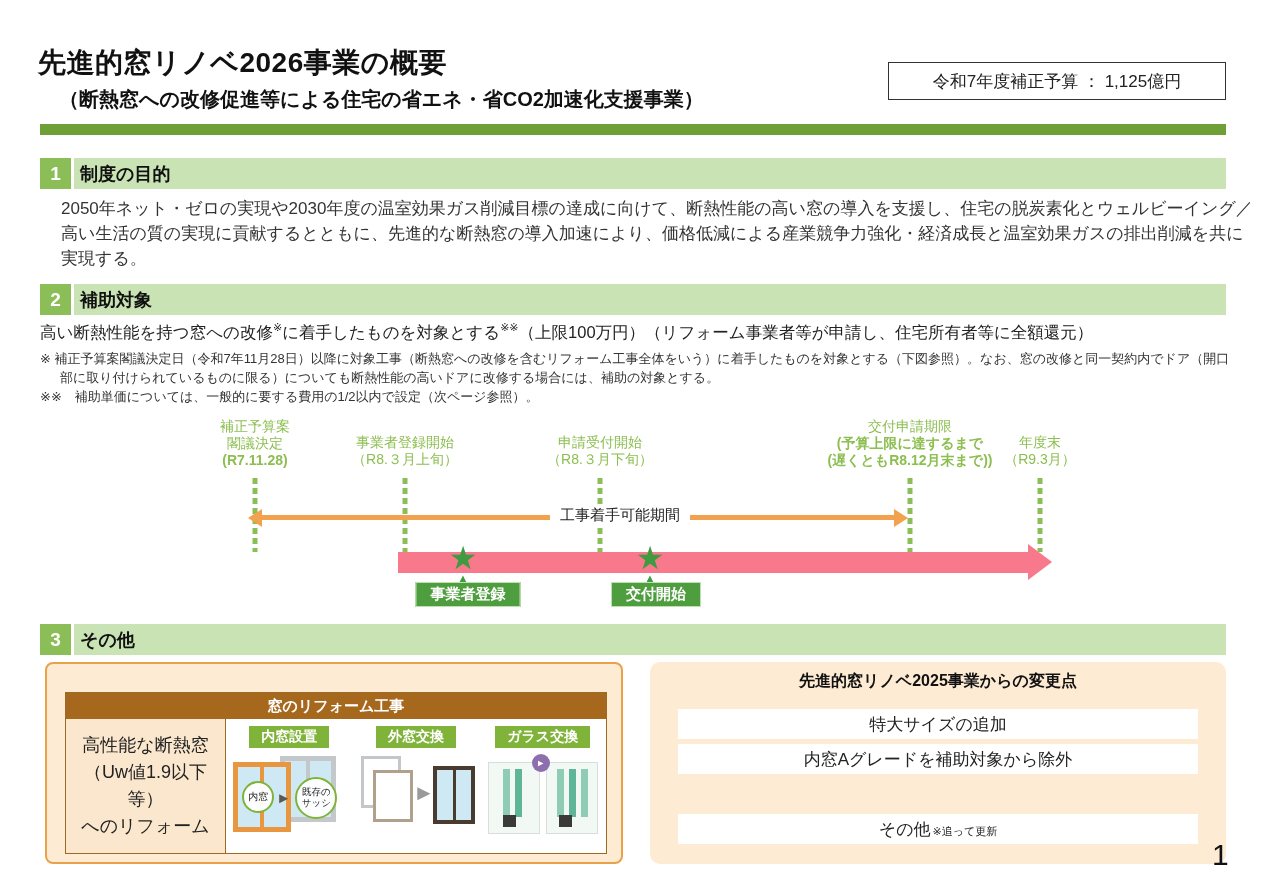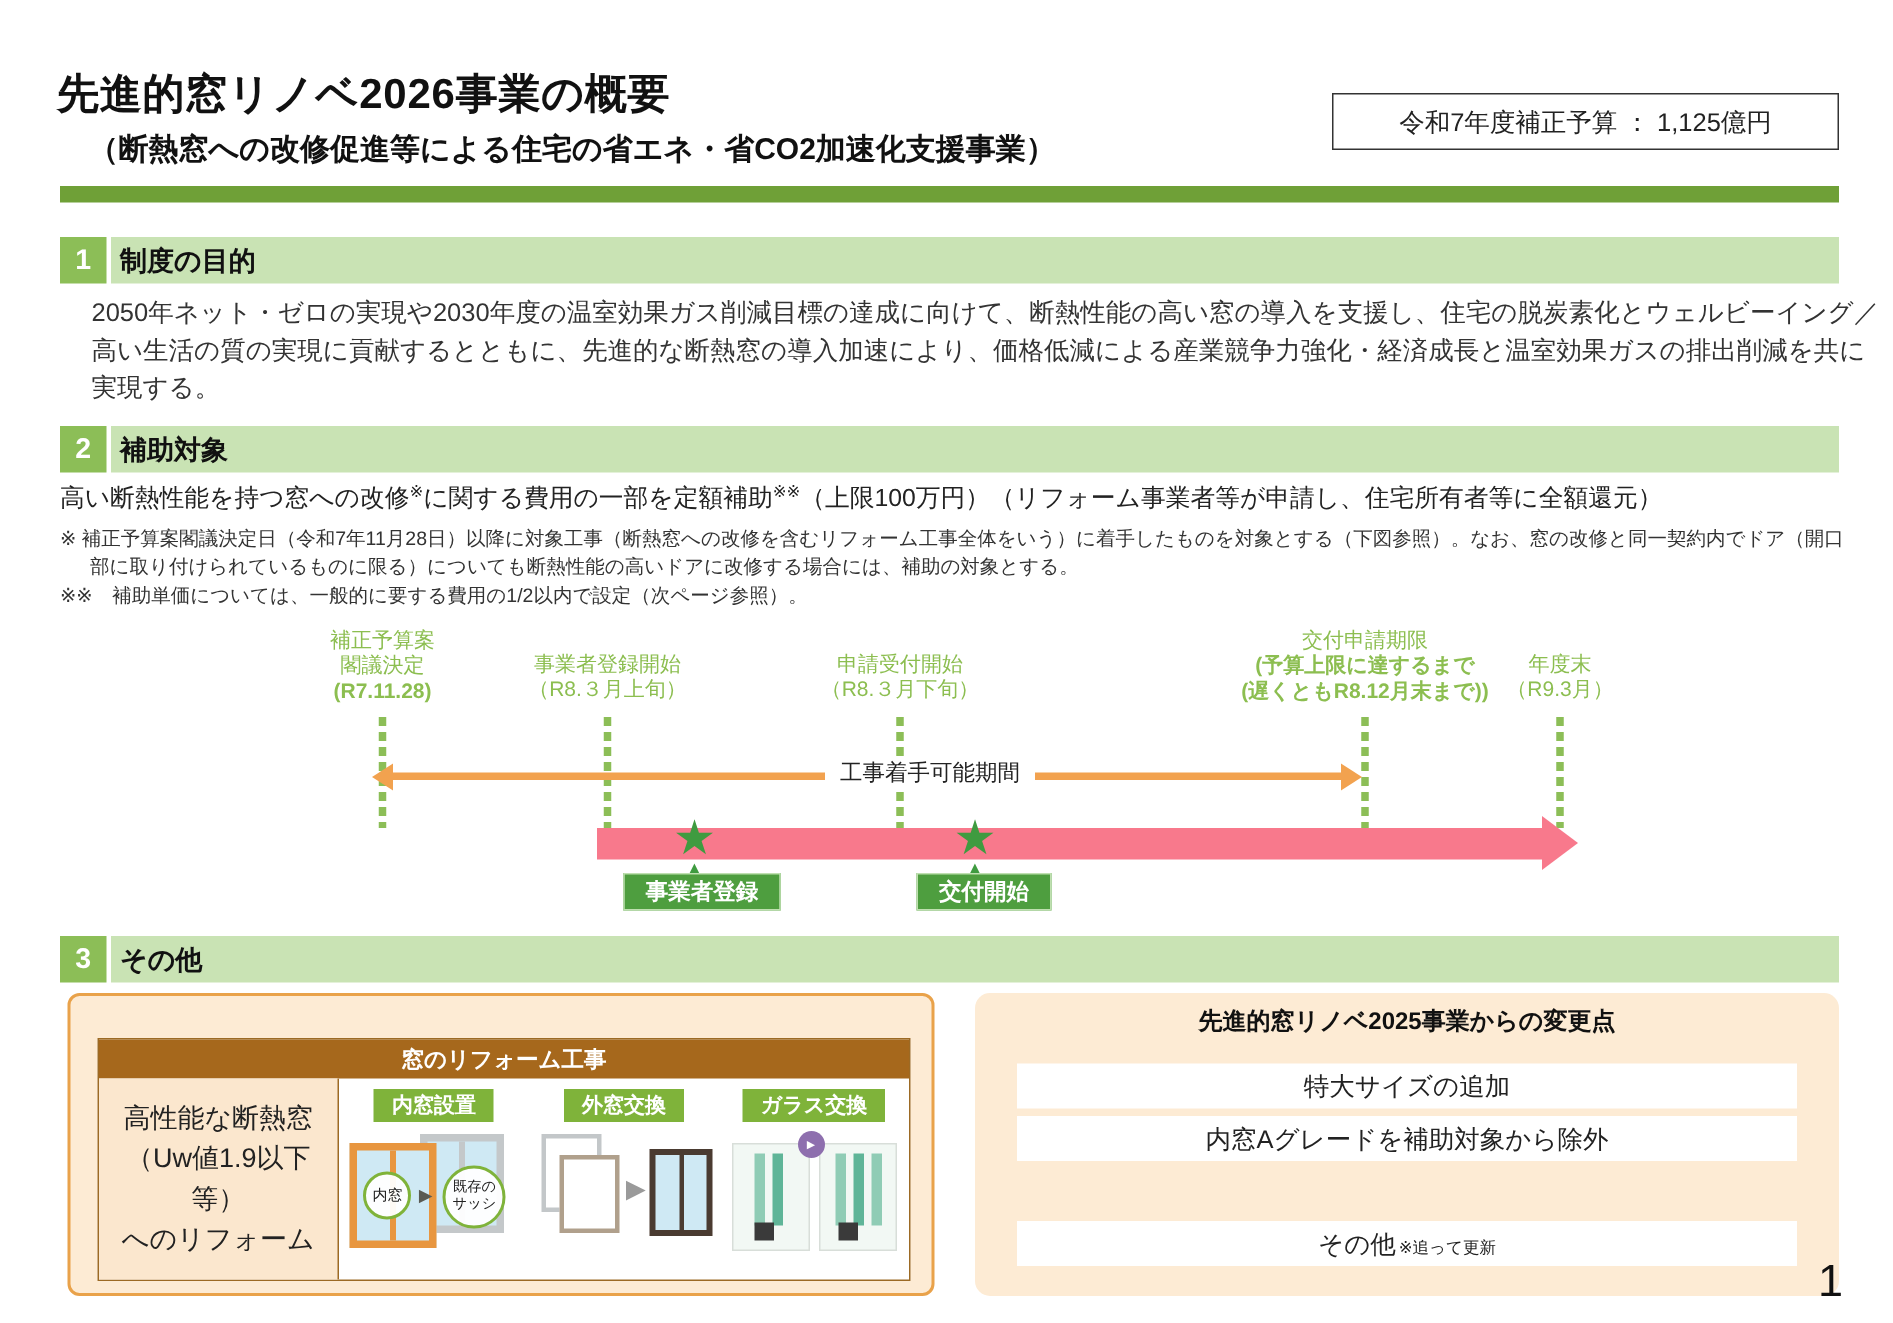--- a/index.html
+++ b/index.html
@@ -142,21 +142,21 @@
   </div>
   <div class="sec1-body">2050年ネット・ゼロの実現や2030年度の温室効果ガス削減目標の達成に向けて、断熱性能の高い窓の導入を支援し、住宅の脱炭素化とウェルビーイング／高い生活の質の実現に貢献するとともに、先進的な断熱窓の導入加速により、価格低減による産業競争力強化・経済成長と温室効果ガスの排出削減を共に実現する。</div>
 
   <div class="sec-header" style="top:284px;">
     <div class="sec-num">2</div>
     <div class="sec-label-wrap">
       <span class="sec-label">補助対象</span>
     </div>
   </div>
   <div class="sec2-lead">
-    <span>高い断熱性能を持つ窓への改修</span><sup>※</sup><span>に関する費用の一部を定額補助</span><sup>※※</sup><span>（上限100万円）（リフォーム事業者等が申請し、住宅所有者等に全額還元）</span>
+    <span>高い断熱性能を持つ窓への改修</span><sup>※</sup><span>に着手したものを対象とする</span><sup>※※</sup><span>（上限100万円）（リフォーム事業者等が申請し、住宅所有者等に全額還元）</span>
   </div>
   <div class="sec2-notes">
     <div class="note-hang">※ 補正予算案閣議決定日（令和7年11月28日）以降に対象工事（断熱窓への改修を含むリフォーム工事全体をいう）に着手したものを対象とする（下図参照）。なお、窓の改修と同一契約内でドア（開口部に取り付けられているものに限る）についても断熱性能の高いドアに改修する場合には、補助の対象とする。</div>
     <div>※※　補助単価については、一般的に要する費用の1/2以内で設定（次ページ参照）。</div>
   </div>
 
   <div class="timeline">
 
     <div class="milestone" style="left:255px; top:10px;">
       <div>補正予算案</div>

